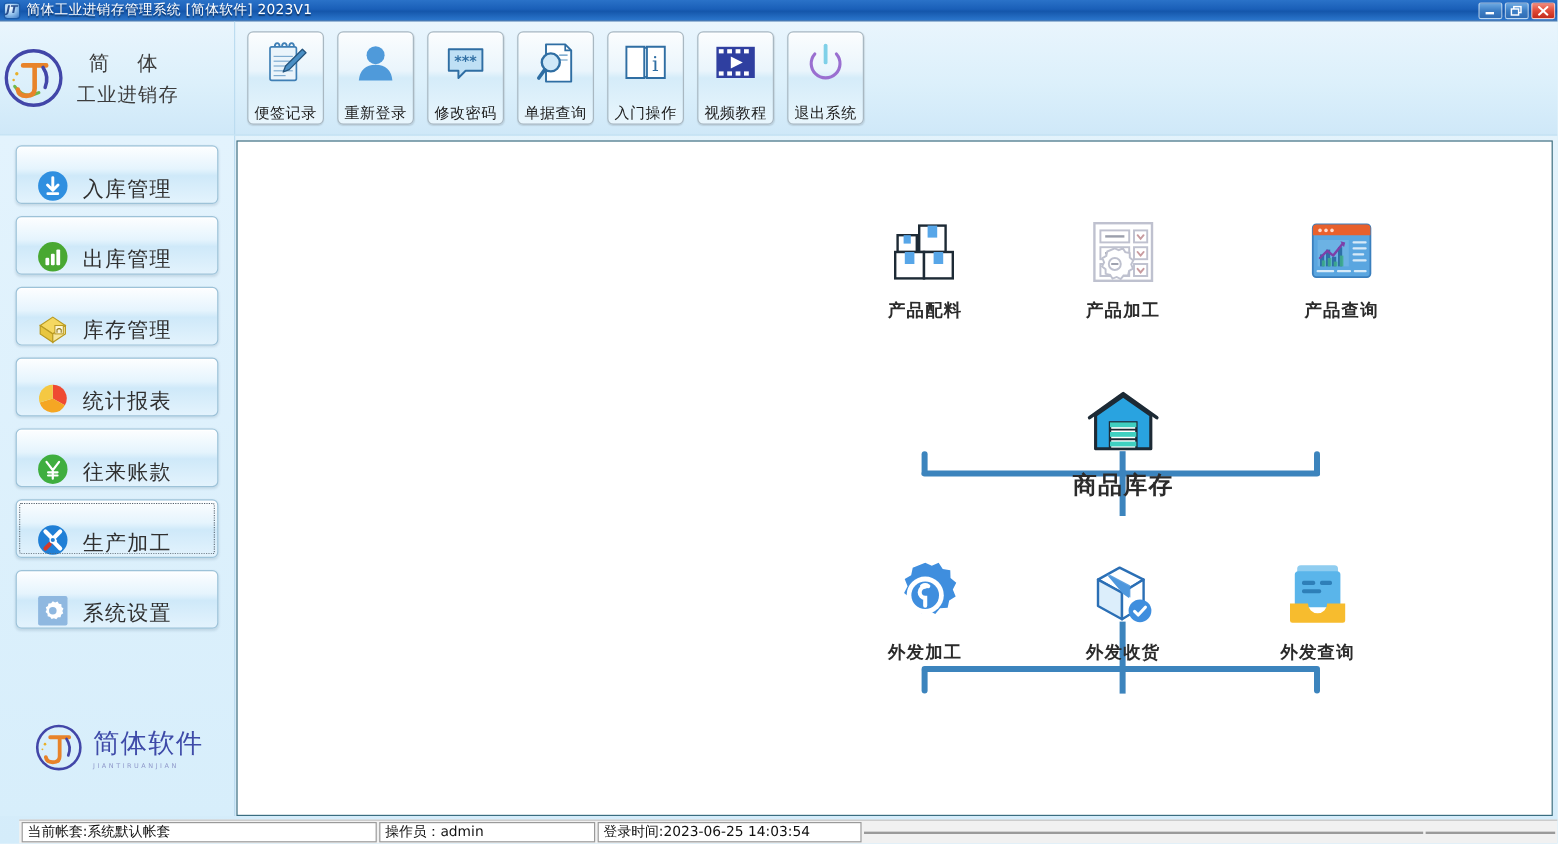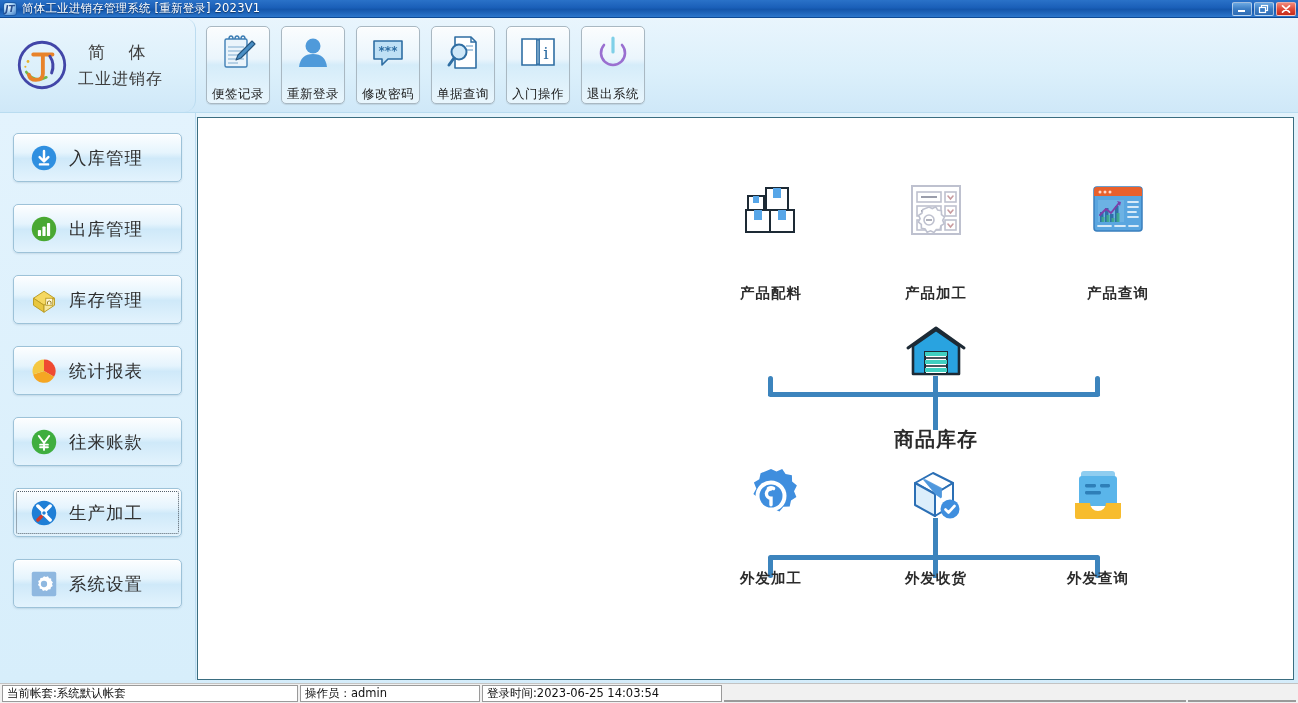--- a/index.html
+++ b/index.html
@@ -57,23 +57,21 @@
   .header {
     height: 95px; flex: 0 0 95px;
     background: linear-gradient(180deg,#e9f5fd 0%, #dcf0fb 55%, #cfe8f8 100%);
     display: flex; align-items: center;
     border-bottom: 1px solid #b9dcf0;
     position: relative;
   }
   .brand {
     width: 196px; height: 100%;
     display: flex; align-items: center; gap: 8px;
-    padding-left: 14px;
     border-right: 1px solid #bcdcf0;
-    border-radius: 12px;
   }
   .brand-logo { width: 56px; height: 56px; flex: 0 0 56px; }
   .brand-text { display: flex; flex-direction: column; gap: 5px; }
   .brand-l1 {
     font-size: 17px; color: #3d3d3d; letter-spacing: 9px;
     font-family: "DejaVu Sans","Liberation Sans",sans-serif;
     padding-left: 10px;
   }
   .brand-l2 { font-size: 16px; color: #3d3d3d; letter-spacing: 1px; }
 
@@ -99,27 +97,27 @@
 
   .sidebar {
     width: 196px; flex: 0 0 196px;
     background: linear-gradient(180deg,#e3f3fd 0%, #d7eefb 100%);
     border-right: 1px solid #bcdcf0;
     display: flex; flex-direction: column;
     padding: 8px 0 0 0;
     position: relative;
   }
   .nav-item {
-    margin: 12px 13px 10px 13px;
+    margin: 0 13px 10px 13px;
     height: 49px;
     border: 1px solid #9dc2d8;
     border-radius: 5px;
     background: linear-gradient(180deg,#fdfeff 0%,#e5f4fd 40%,#cfe9f9 52%,#e3f3fd 100%);
     box-shadow: 0 1px 2px rgba(20,60,90,.13), inset 0 1px 0 #fff;
-    display: flex; align-items: center; gap: 11px;
+    display: flex; align-items: flex-end; gap: 11px;
     padding-left: 16px;
     cursor: pointer;
     position: relative;
   }
   .nav-item.selected::after {
     content: ""; position: absolute; inset: 2px;
     border: 1px dotted #54606b; border-radius: 2px; pointer-events: none;
   }
   .nav-ico { width: 28px; height: 28px; flex: 0 0 28px; }
   .nav-lbl { font-size: 17.5px; color: #303030; letter-spacing: 1px; }
@@ -140,61 +138,61 @@
     position: relative;
     overflow: hidden;
   }
   .flow { position: absolute; inset: 0; }
 
   .node {
     position: absolute;
     width: 120px;
     display: flex; flex-direction: column; align-items: center;
     cursor: pointer;
-    gap: 35px;
   }
   .node-ico { height: 62px; display: flex; align-items: flex-end; justify-content: center; }
   .node-lbl {
     margin-top: 9px; font-size: 14.5px; color: #2b2b2b;
     font-weight: bold; letter-spacing: 1px; white-space: nowrap;
   }
   .node.hub .node-lbl { font-size: 20px; }
 
   .conn { position: absolute; background: #3c84bd; }
 
   
   .statusbar {
     height: 20px; flex: 0 0 20px;
     background: #f1f1f1;
     border-top: 1px solid #c3c3c3;
-    display: flex; align-items: flex-end; gap: 2px;
+    display: flex; align-items: center; gap: 2px;
     padding: 1px 2px;
+    margin-left: 16px;
   }
   .sb-cell {
     border: 1px solid #9a9a9a;
     background: #ffffff;
     display: flex; align-items: center;
     padding: 0 4px;
     font-size: 11.5px; color: #111;
     white-space: nowrap; overflow: hidden;
   }
   .sb-1 { width: 296px; }
   .sb-2 { width: 180px; }
-  .sb-3 { width: 240px; }
+  .sb-3 { width: 220px; }
   .sb-4 { flex: 1; }
   .sb-5 { width: 108px; }
 </style>
 </head>
 <body>
 
 <div id="app">
 
   <div class="titlebar">
     <div class="tb-icon">JT</div>
-    <div class="tb-title">简体工业进销存管理系统 [重新登录] 2023V1</div>
+    <div class="tb-title">简体工业进销存管理系统 [简体软件] 2023V1</div>
     <div class="tb-spacer"></div>
     <div class="tb-btns">
       <div class="tb-btn">
         <svg width="12" height="10" viewBox="0 0 12 10">
           <rect x="2" y="6" width="7" height="2" fill="#ffffff"></rect>
         </svg>
       </div>
       <div class="tb-btn">
         <svg width="12" height="10" viewBox="0 0 12 10">
           <rect x="3.5" y="1.5" width="6" height="5" fill="none" stroke="#ffffff" stroke-width="1.2"></rect>
@@ -290,20 +288,39 @@
           <svg width="40" height="38" viewBox="0 0 40 38">
             <path d="M4 6 h15 v26 h-15z" fill="#ffffff" stroke="#2f6ea3" stroke-width="1.6"></path>
             <path d="M21 6 h15 v26 h-15z" fill="#ffffff" stroke="#2f6ea3" stroke-width="1.6"></path>
             <path d="M19 6 q1 2 2 0 v26 q-1 -2 -2 0z" fill="#cfe8f8" stroke="#2f6ea3" stroke-width="1.2"></path>
             <text x="28" y="26" font-size="17" fill="#2f6ea3" text-anchor="middle" font-family="DejaVu Serif, serif">i</text>
           </svg>
         </div>
         <div class="tool-lbl">入门操作</div>
       </div>
 
+      <div class="tool-btn">
+        <div class="tool-ico">
+          <svg width="40" height="38" viewBox="0 0 40 38">
+            <rect x="4" y="6" width="32" height="26" fill="#2f3fa0"></rect>
+            <g fill="#ffffff">
+              <rect x="6" y="8" width="4" height="3.5"></rect>
+                <rect x="13" y="8" width="4" height="3.5"></rect>
+              <rect x="20" y="8" width="4" height="3.5"></rect>
+                <rect x="27" y="8" width="4" height="3.5"></rect>
+              <rect x="6" y="26.5" width="4" height="3.5"></rect>
+                <rect x="13" y="26.5" width="4" height="3.5"></rect>
+              <rect x="20" y="26.5" width="4" height="3.5"></rect>
+                <rect x="27" y="26.5" width="4" height="3.5"></rect>
+            </g>
+            <path d="M16 14 l10 5 -10 5z" fill="#ffffff"></path>
+          </svg>
+        </div>
+        <div class="tool-lbl">视频教程</div>
+      </div>
 
       <div class="tool-btn">
         <div class="tool-ico">
           <svg width="40" height="38" viewBox="0 0 40 38">
             <path d="M11 12 a12 12 0 1 0 18 0" fill="none" stroke="#9a6fd0" stroke-width="2.6" stroke-linecap="round"></path>
             <line x1="20" y1="5" x2="20" y2="19" stroke="#7fd0e8" stroke-width="3.2" stroke-linecap="round"></line>
           </svg>
         </div>
         <div class="tool-lbl">退出系统</div>
       </div>
@@ -377,20 +394,35 @@
 
       <div class="nav-item">
         <svg class="nav-ico" viewBox="0 0 32 32">
           <rect x="2" y="2" width="28" height="28" rx="2" fill="#8fb8e0"></rect>
           <path d="M16 7 l2.2 1.1 2.3 -.9 1.3 2.1 2.4 .5 .1 2.5 1.9 1.6 -1.1 2.2 .9 2.3 -2.1 1.3 -.5 2.4 -2.5 .1 -1.6 1.9 -2.2 -1.1 -2.3 .9 -1.3 -2.1 -2.4 -.5 -.1 -2.5 -1.9 -1.6 1.1 -2.2 -.9 -2.3 2.1 -1.3 .5 -2.4 2.5 -.1z" fill="#ffffff"></path>
           <circle cx="16" cy="16" r="3.6" fill="#8fb8e0"></circle>
         </svg>
         <span class="nav-lbl">系统设置</span>
       </div>
 
+      <div class="side-foot">
+        <div class="foot-logo">
+          <svg class="foot-mark" viewBox="0 0 64 64">
+            <circle cx="32" cy="32" r="25" fill="none" stroke="#4246a8" stroke-width="3"></circle>
+            <path d="M22 20 h22 M33 20 v22 q0 7 -8 7 q-7 0 -8 -6" fill="none" stroke="#e8832a" stroke-width="4.4" stroke-linecap="round" stroke-linejoin="round"></path>
+            <path d="M41 22 q6 9 2 19" fill="none" stroke="#4246a8" stroke-width="3.2" stroke-linecap="round"></path>
+            <circle cx="16" cy="28" r="1.5" fill="#e8b02a"></circle>
+            <circle cx="13" cy="34" r="1.1" fill="#e8b02a"></circle>
+          </svg>
+          <div class="foot-txt">
+            <div class="foot-t1">简体软件</div>
+            <div class="foot-t2">JIANTIRUANJIAN</div>
+          </div>
+        </div>
+      </div>
     </div>
 
     <div class="main-wrap">
       <div class="main">
         <div class="flow">
 
           <div class="conn" style="left:570px;top:274px;width:332px;height:5px;border-radius:3px;"></div>
           <div class="conn" style="left:570px;top:258px;width:5px;height:20px;border-radius:3px 3px 0 0;"></div>
           <div class="conn" style="left:735px;top:258px;width:5px;height:20px;"></div>
           <div class="conn" style="left:897px;top:258px;width:5px;height:20px;border-radius:3px 3px 0 0;"></div>

